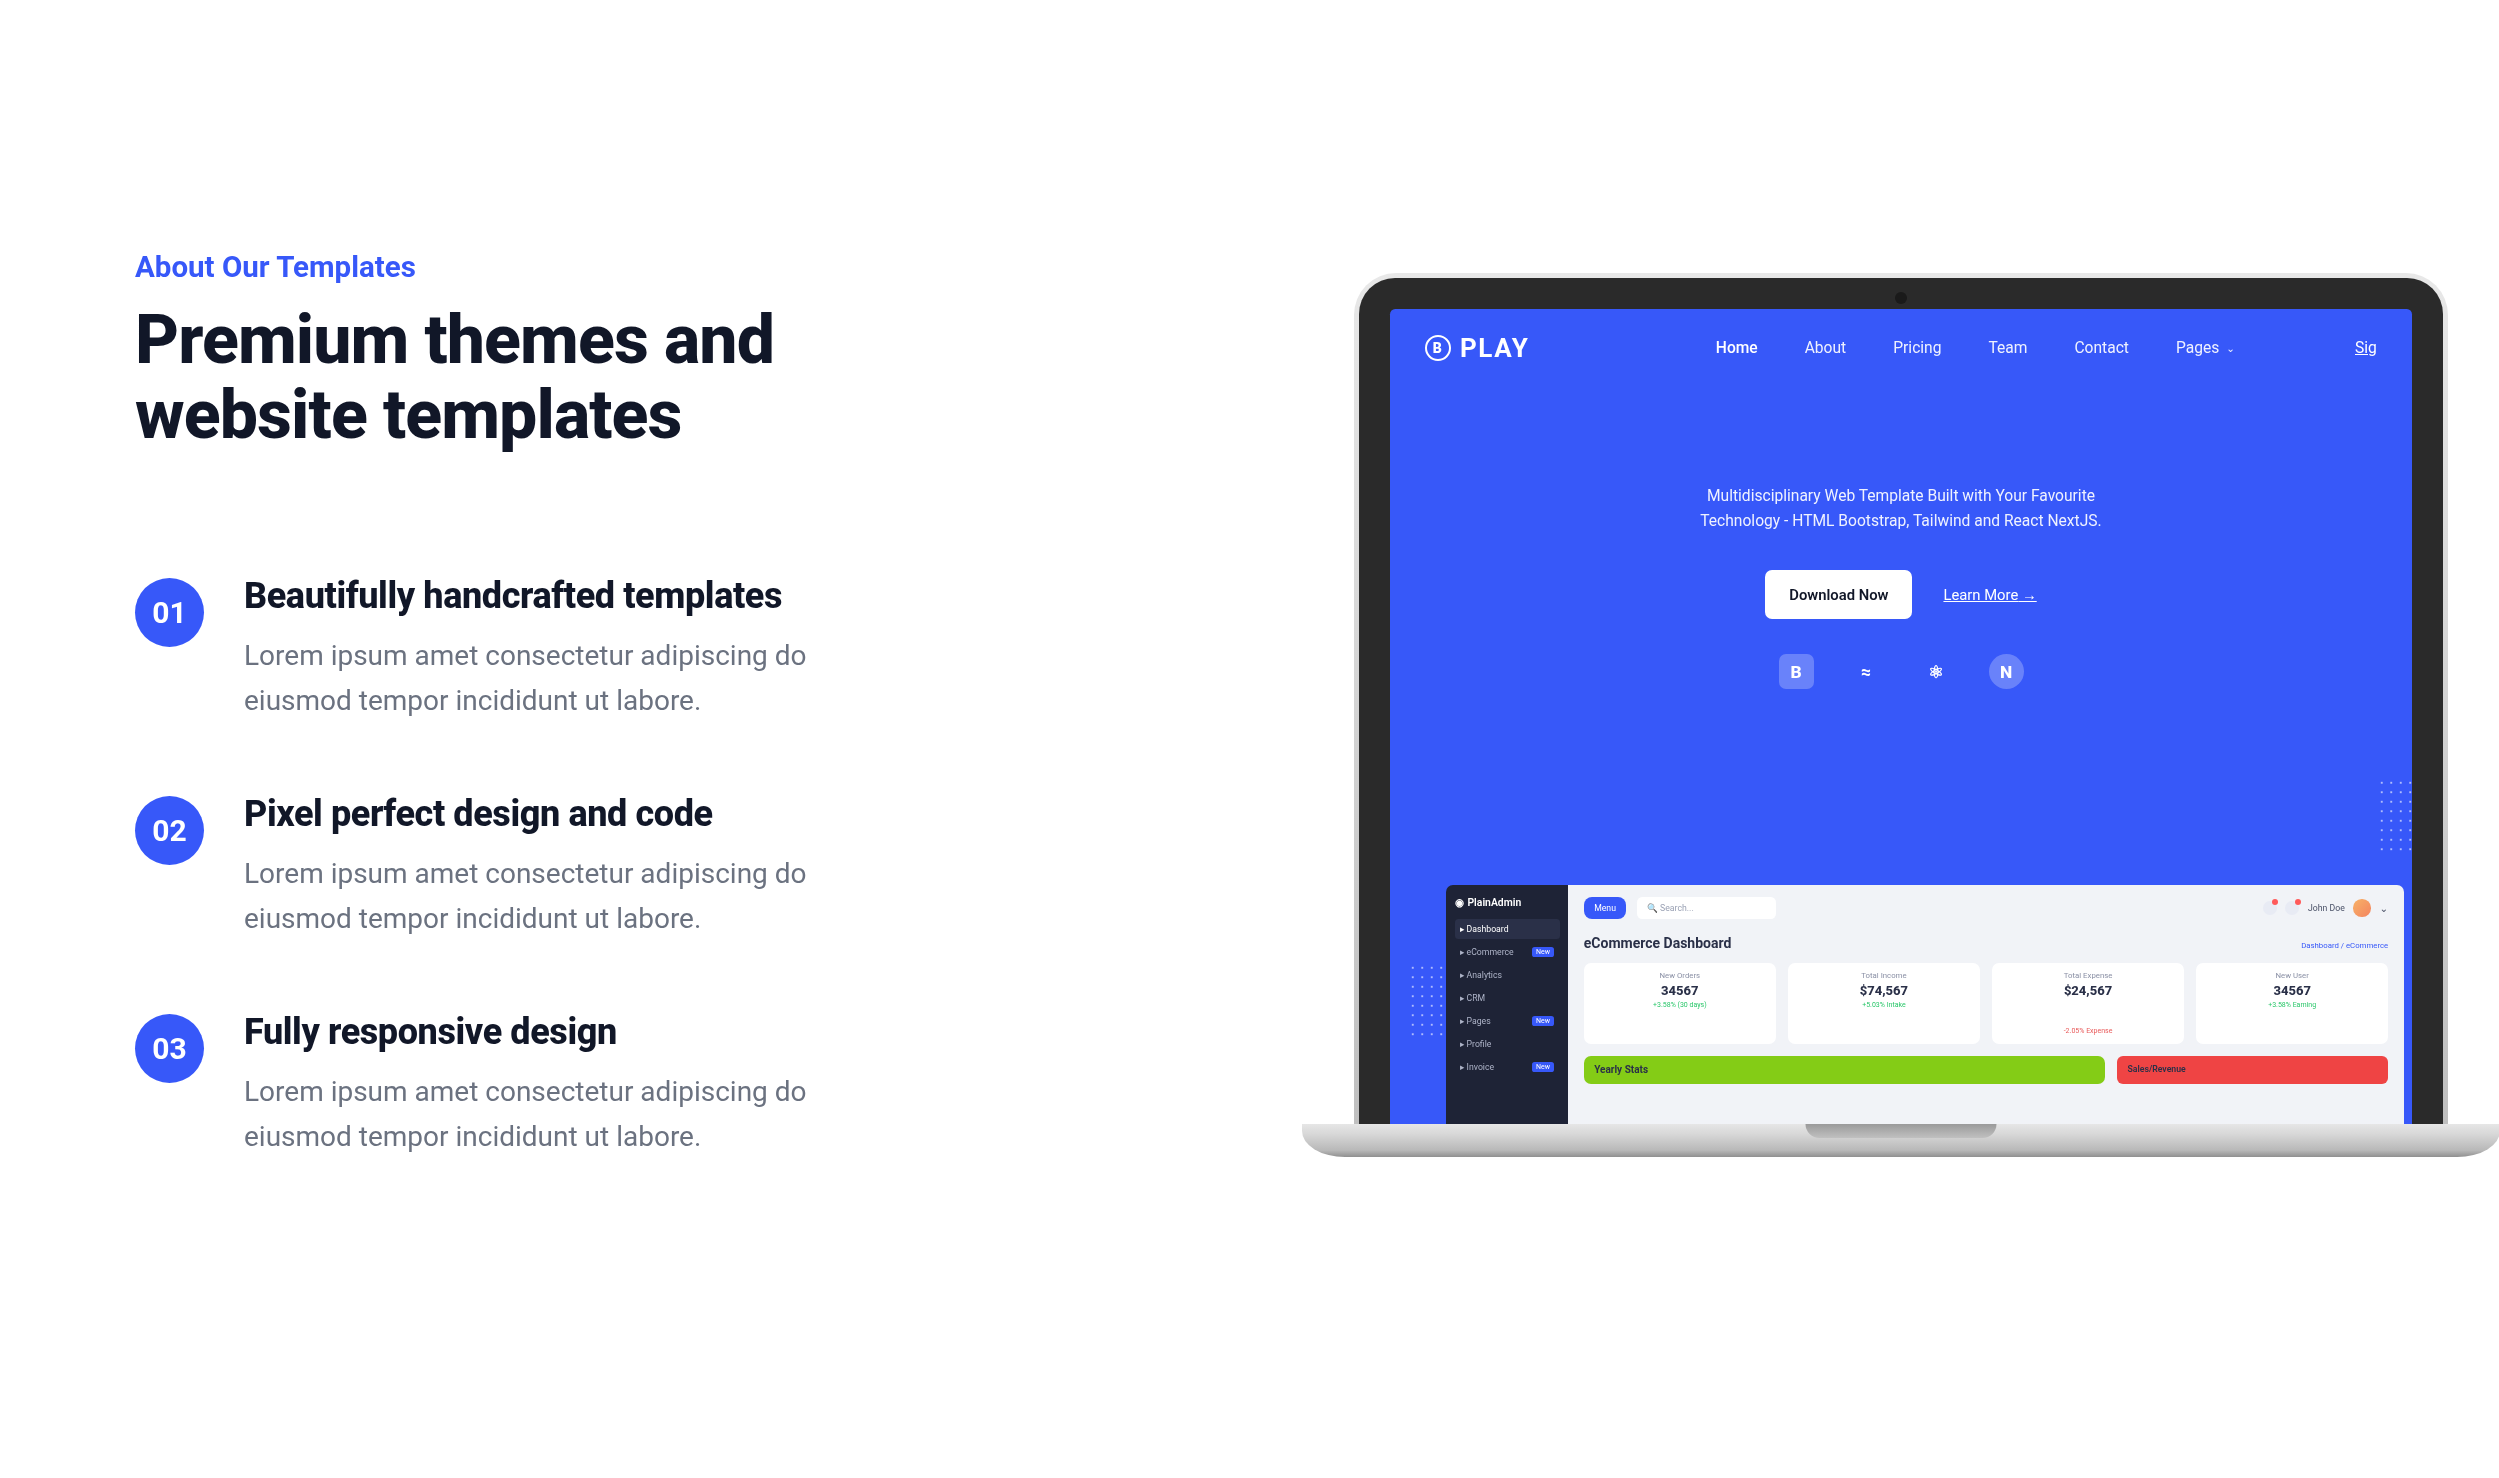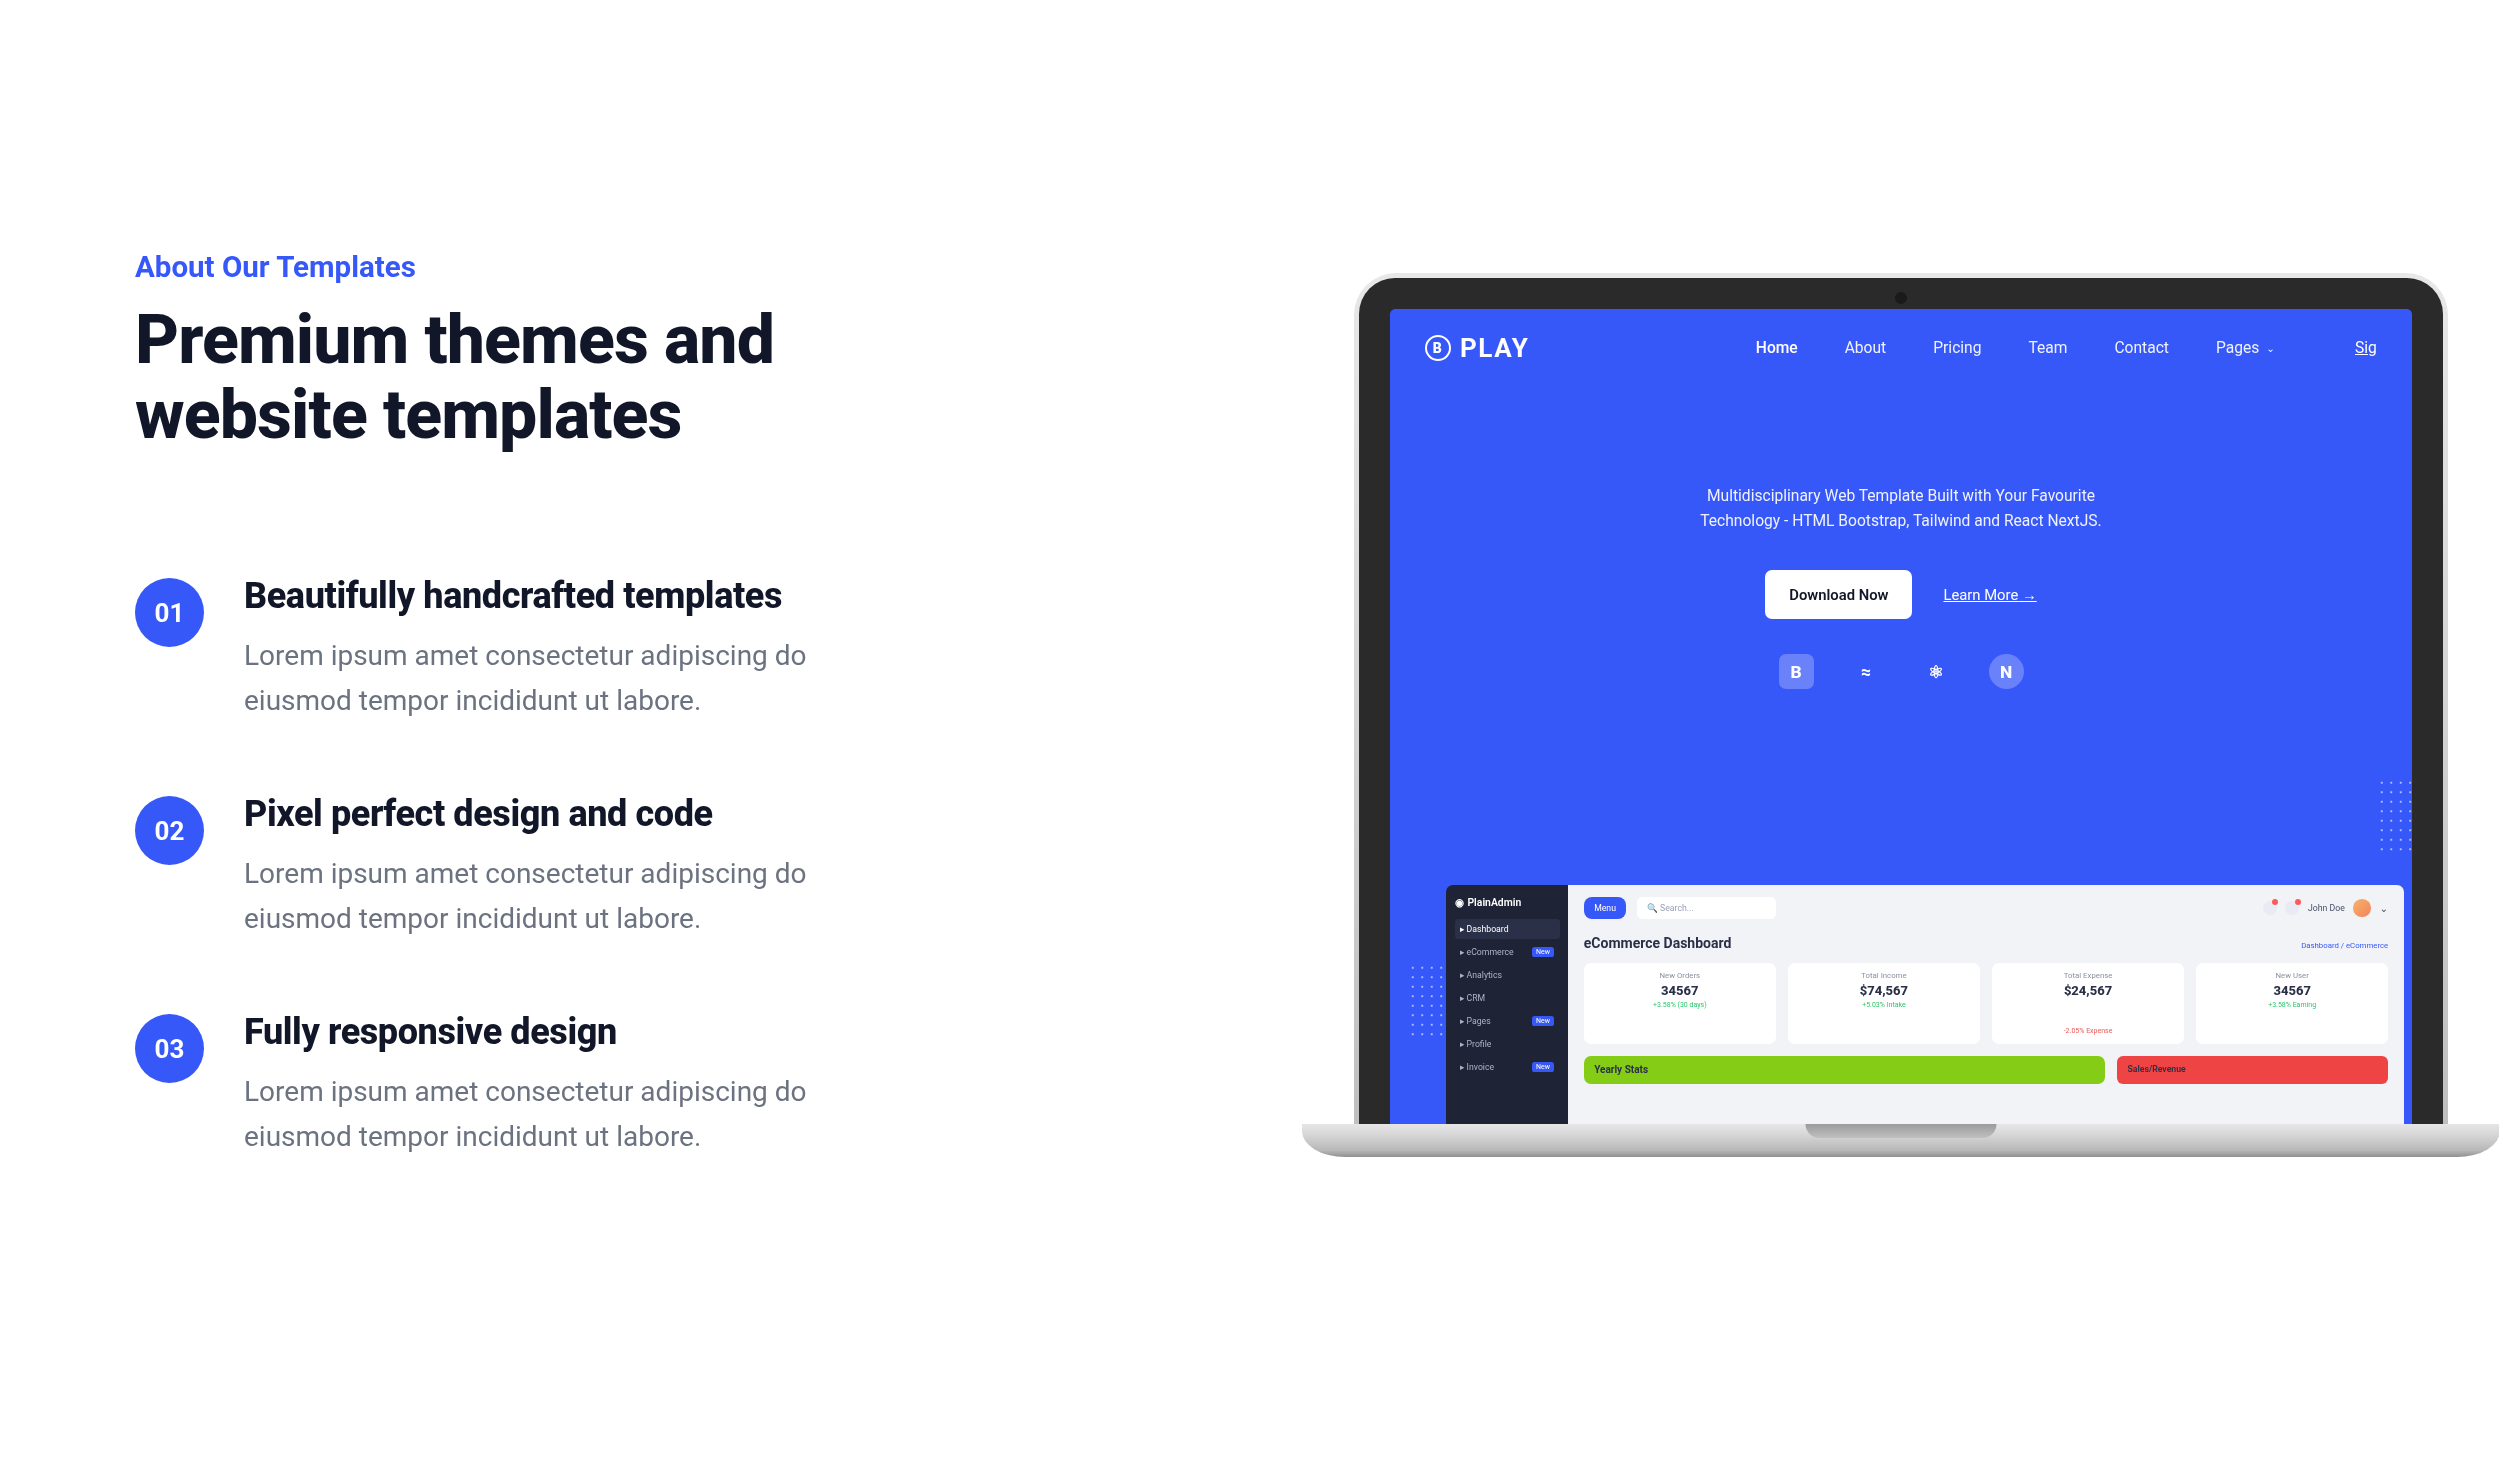--- a/index.html
+++ b/index.html
@@ -43,21 +43,21 @@
 }
 .badge {
   width: 69px;
   height: 69px;
   border-radius: 50%;
   background: #3758F9;
   color: #fff;
   display: flex;
   align-items: center;
   justify-content: center;
-  font-size: 26px;
+  font-size: 30px;
   font-weight: 700;
   flex-shrink: 0;
   margin-top: 3.5px;
 }
 .feature-content { flex: 1; }
 .feature-title {
   color: #111728;
   font-size: 36px;
   font-weight: 800;
   margin-bottom: 17.4px;
@@ -165,21 +165,21 @@
   margin-left: auto;
   display: flex;
   gap: 47px;
   align-items: center;
   font-size: 15.6px;
 }
 .navlink { opacity: 0.92; }
 .navlink.home { color: #fff; opacity: 1; font-weight: 500; }
 .pages { display: flex; align-items: center; gap: 7px; }
 .chev { font-size: 10.4px; }
-.signin { margin-left: 33px; font-size: 15.6px; text-decoration: underline; }
+.signin { margin-left: 73px; font-size: 15.6px; text-decoration: underline; }
 
 .hero {
   text-align: center;
   color: #fff;
   padding-top: 95px;
 }
 .hero-title {
   font-size: 40px;
   font-weight: 800;
   line-height: 1.35;

